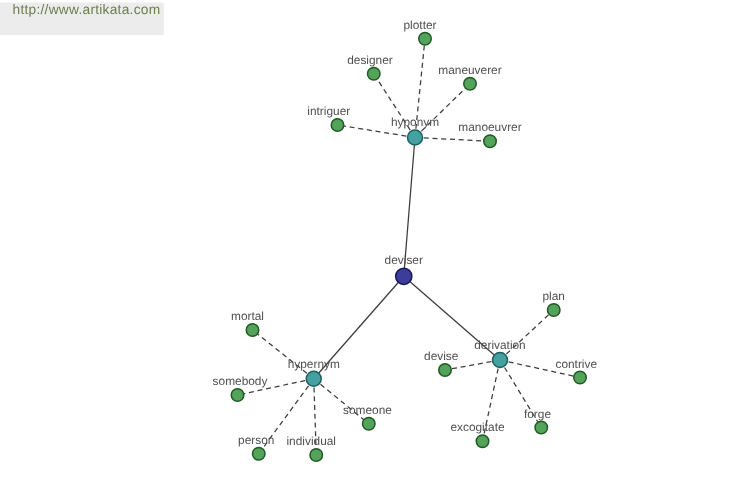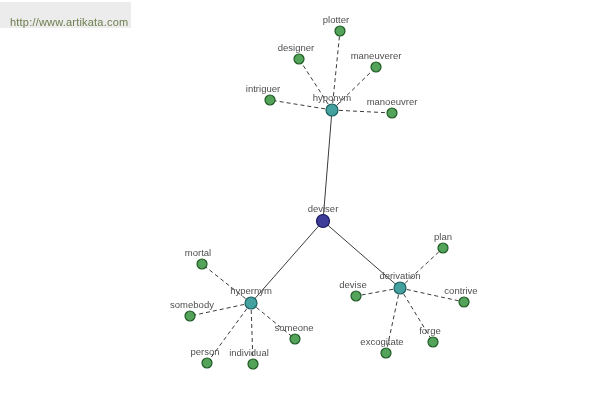--- a/index.html
+++ b/index.html
@@ -12,21 +12,21 @@
     font-family: "Liberation Sans", sans-serif;
   }
   .url-bar {
     position: absolute;
     left: 0;
     top: 2px;
     width: 131px;
     height: 26px;
     background: #ececec;
     display: flex;
-    align-items: flex-end;
+    align-items: flex-start;
     box-sizing: border-box;
     padding-left: 10px;
     font-size: 11px;
     letter-spacing: 0.2px;
   }
   svg.graph {
     position: absolute;
     left: 0;
     top: 0;
   }

